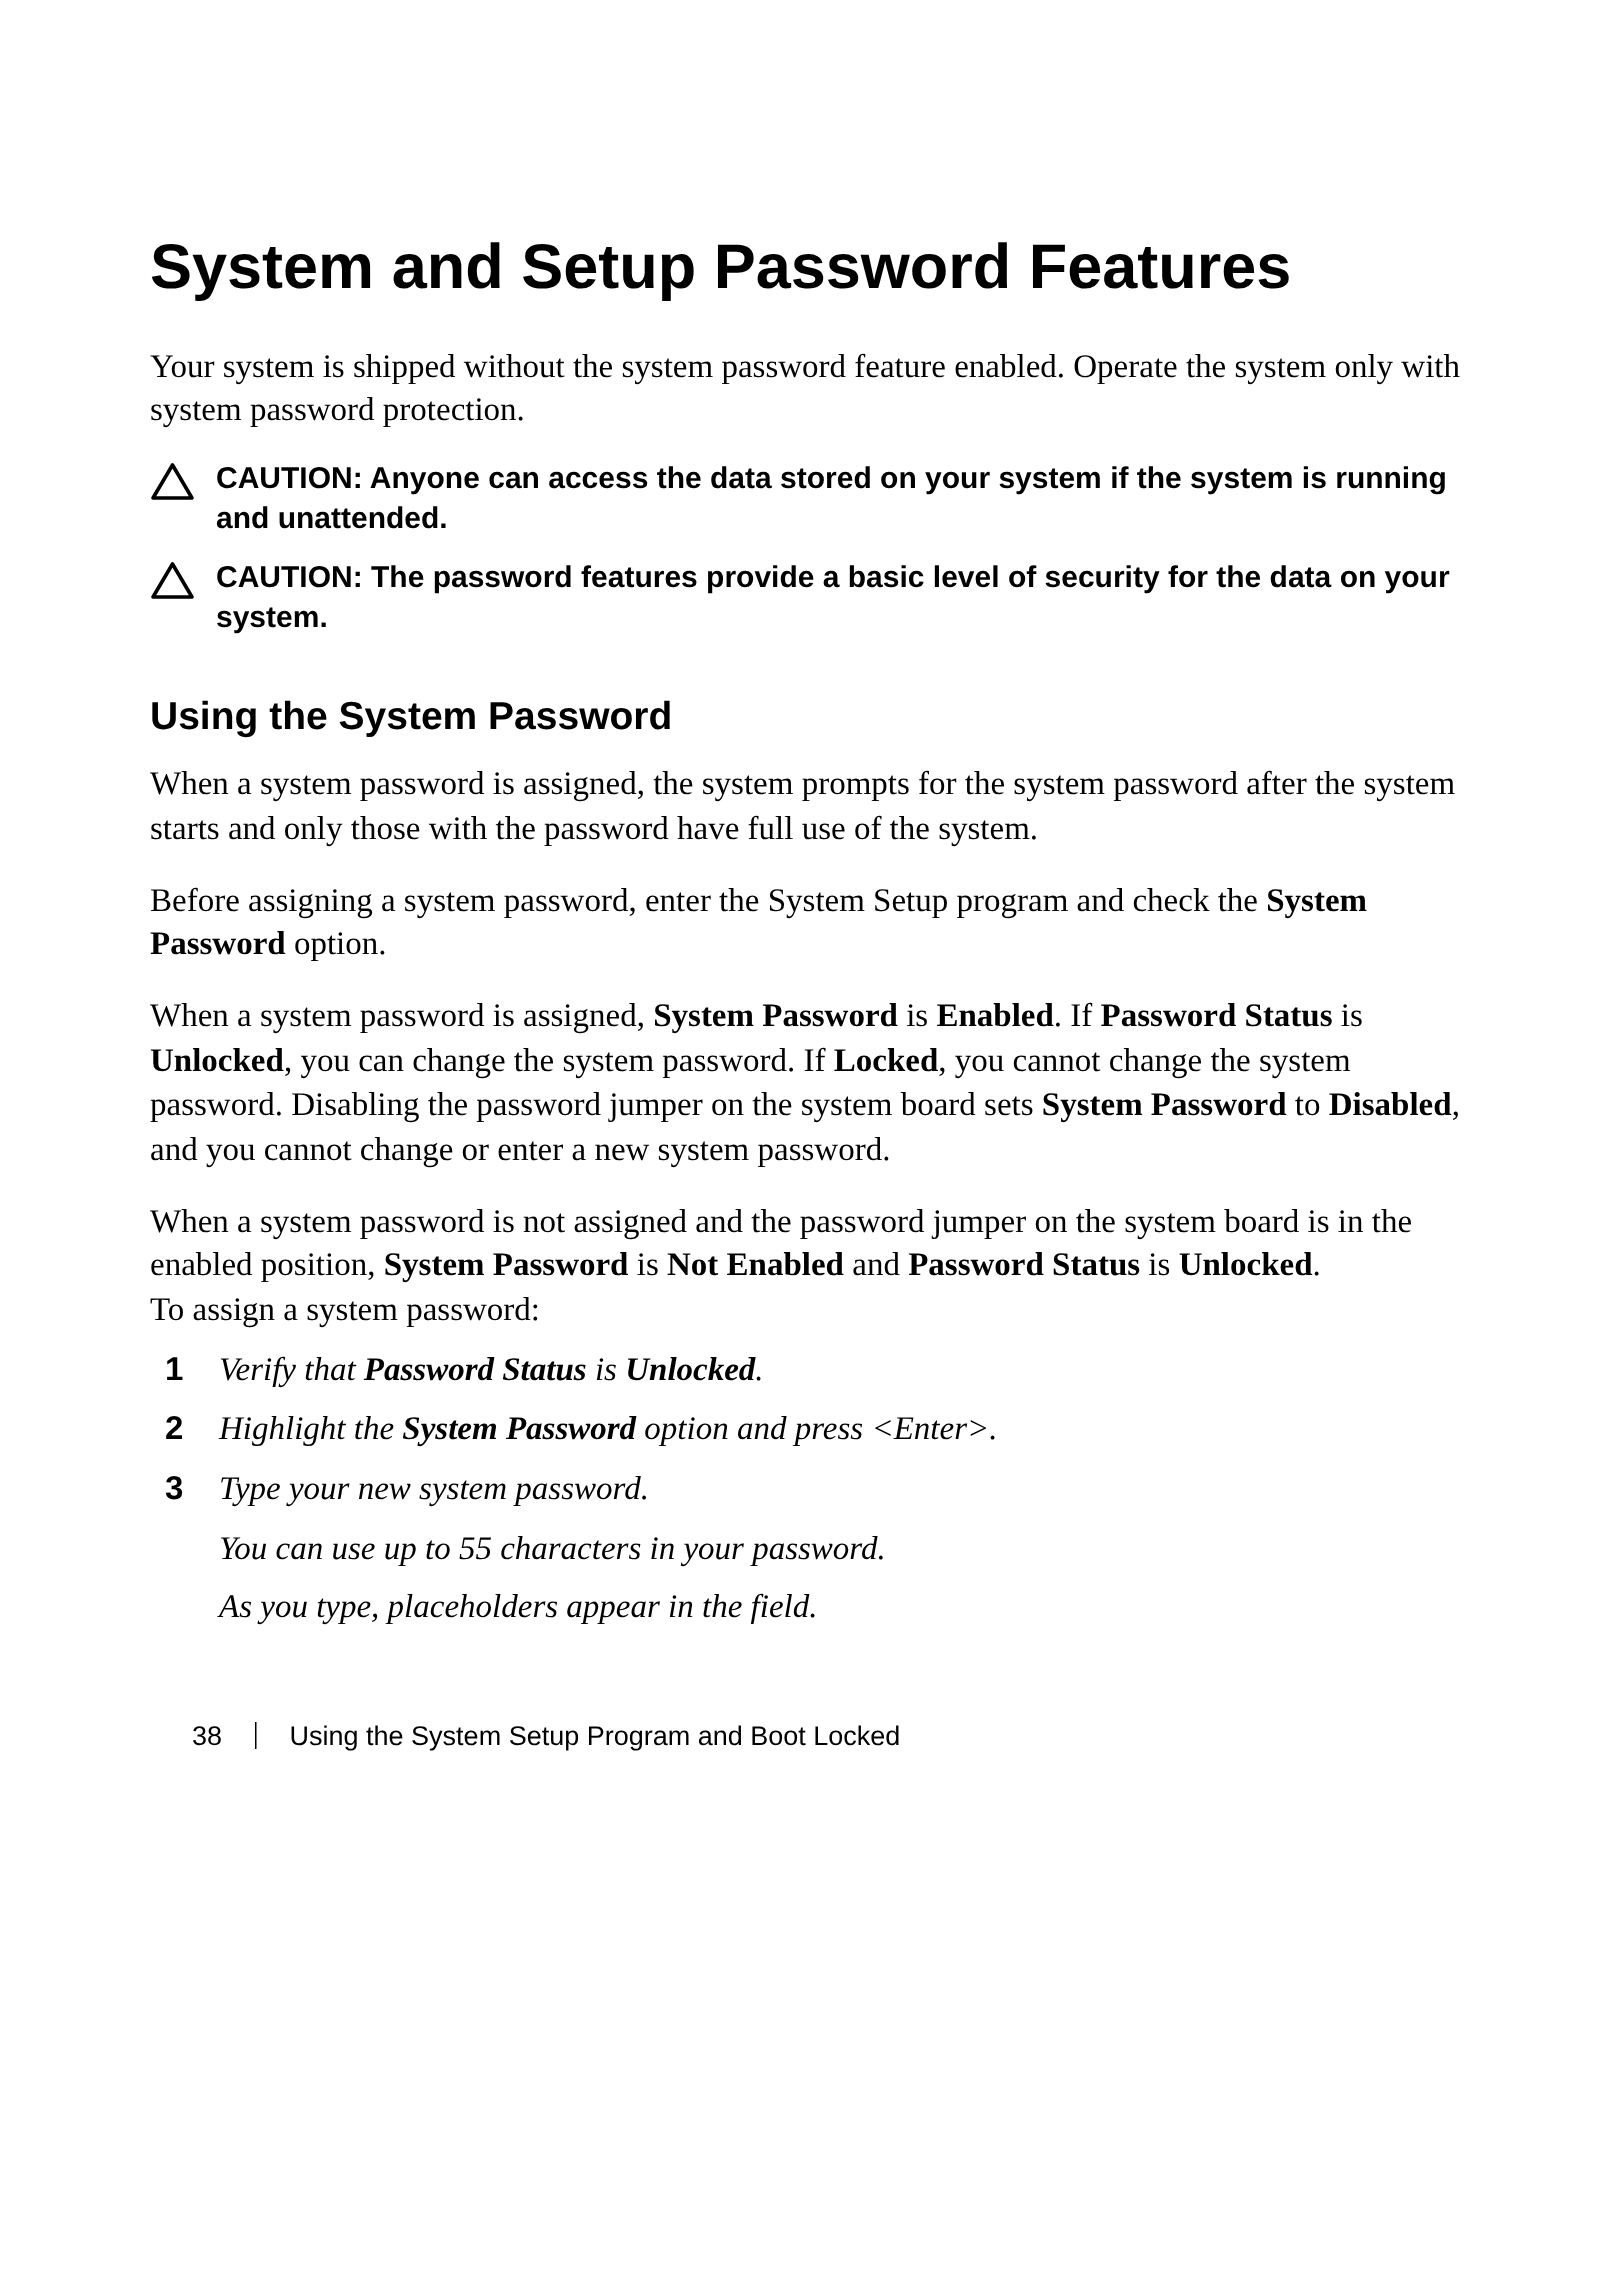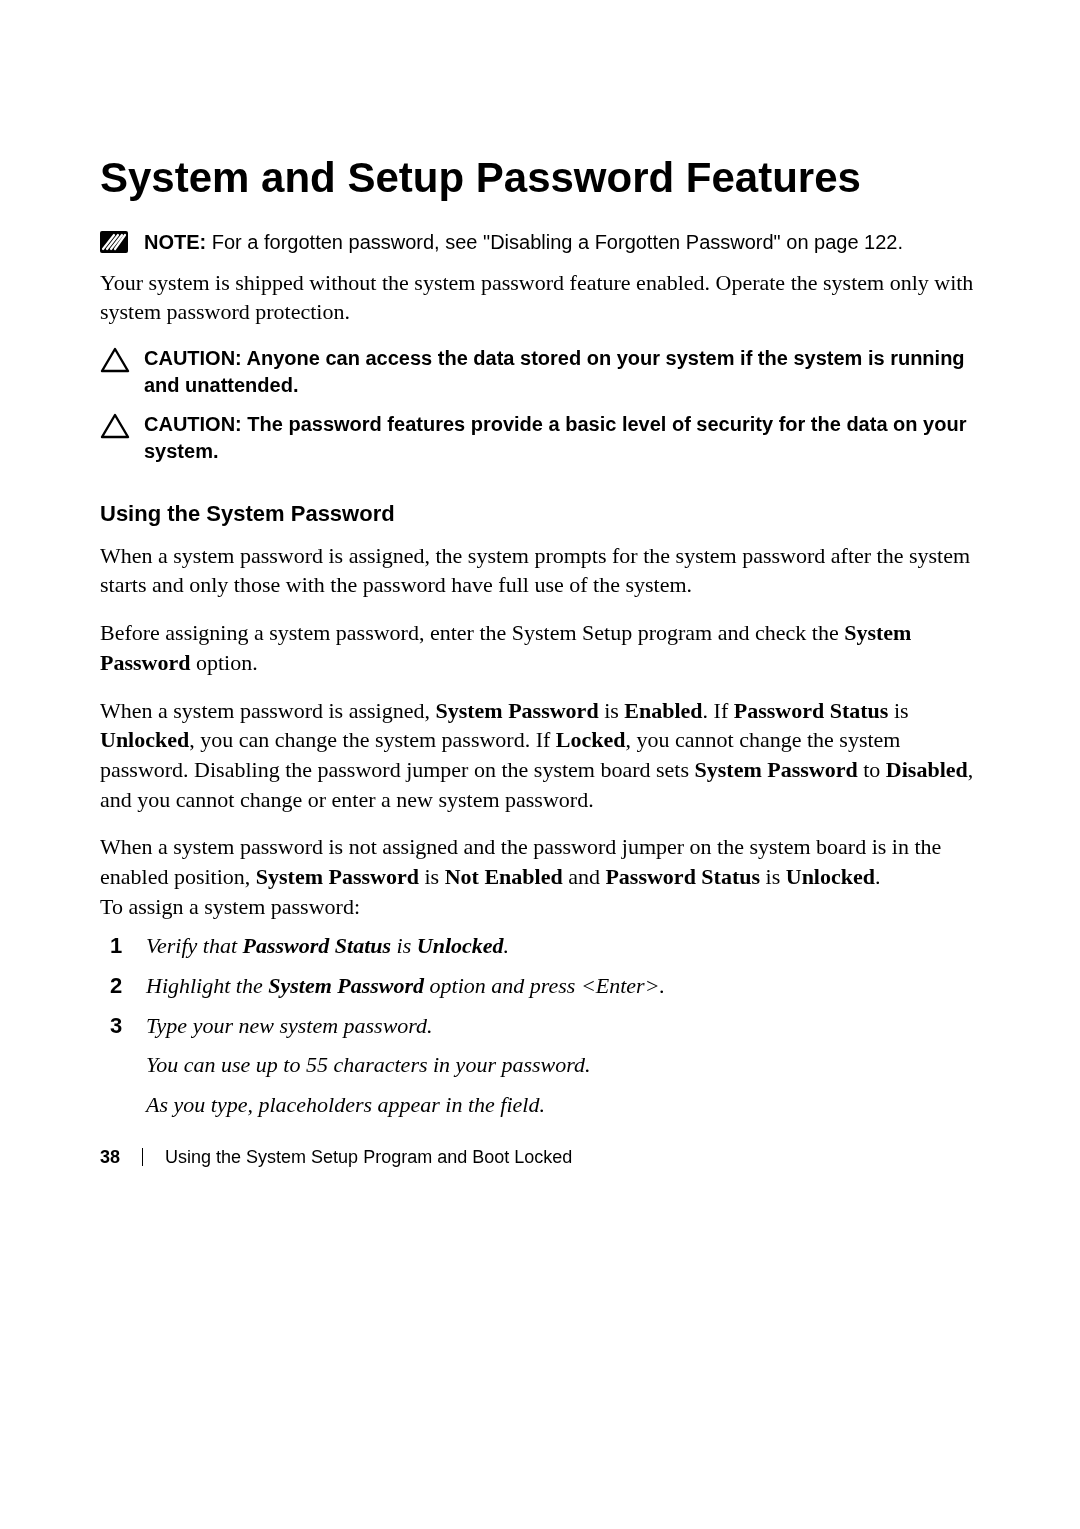--- a/index.html
+++ b/index.html
@@ -44,21 +44,21 @@
   }
   .callout .label {
     font-weight: 700;
   }
   .bodytext {
     margin: 12px 0 18px 0;
   }
   h2.subhead {
     font-family: "Helvetica Neue", Arial, sans-serif;
     font-weight: 700;
-    font-size: 22px;
+    font-size: 26px;
     margin: 34px 0 12px 0;
   }
   h3.subsub {
     font-family: "Helvetica Neue", Arial, sans-serif;
     font-weight: 700;
     font-size: 22px;
     margin: 26px 0 12px 0;
   }
   .bold { font-weight: 700; }
   ol.steps {
@@ -89,42 +89,31 @@
   ol.steps > li .licontent p:first-child { margin-top: 0; }
   .footer {
     position: absolute;
     left: 100px;
     bottom: 80px;
     font-family: "Helvetica Neue", Arial, sans-serif;
     font-size: 18px;
     display: flex;
     align-items: center;
   }
-  .footer .pnum { font-weight: 700; margin-right: 22px; }
+  .footer .pnum { font-weight: 400; margin-right: 22px; margin-left: 28px; }
   .footer .divider { width:1px; height:18px; background:#000; margin-right:22px; }
   svg { display:block; }
 </style>
 </head>
 <body>
 
 <div class="page">
 
   <h1 class="heading">System and Setup Password Features</h1>
 
-  <div class="callout">
-    <span class="icon">
-      <svg width="28" height="22" viewBox="0 0 28 22">
-        <rect x="0" y="0" width="28" height="22" rx="2" fill="#000"></rect>
-        <path d="M3 18 L14 4 M7 18 L18 4 M11 18 L22 4 M15 18 L25 4" stroke="#fff" stroke-width="2.2" stroke-linecap="round"></path>
-      </svg>
-    </span>
-    <span class="text">
-      <span class="label">NOTE:</span><span> For a forgotten password, see "Disabling a Forgotten Password" on page 122.</span>
-    </span>
-  </div>
 
   <p class="bodytext">Your system is shipped without the system password feature enabled. Operate the system only with system password protection.</p>
 
   <div class="callout">
     <span class="icon">
       <svg width="30" height="26" viewBox="0 0 30 26">
         <path d="M15 2 L28 24 L2 24 Z" fill="none" stroke="#000" stroke-width="2.4" stroke-linejoin="round"></path>
       </svg>
     </span>
     <span class="text" style="font-weight:700;">

